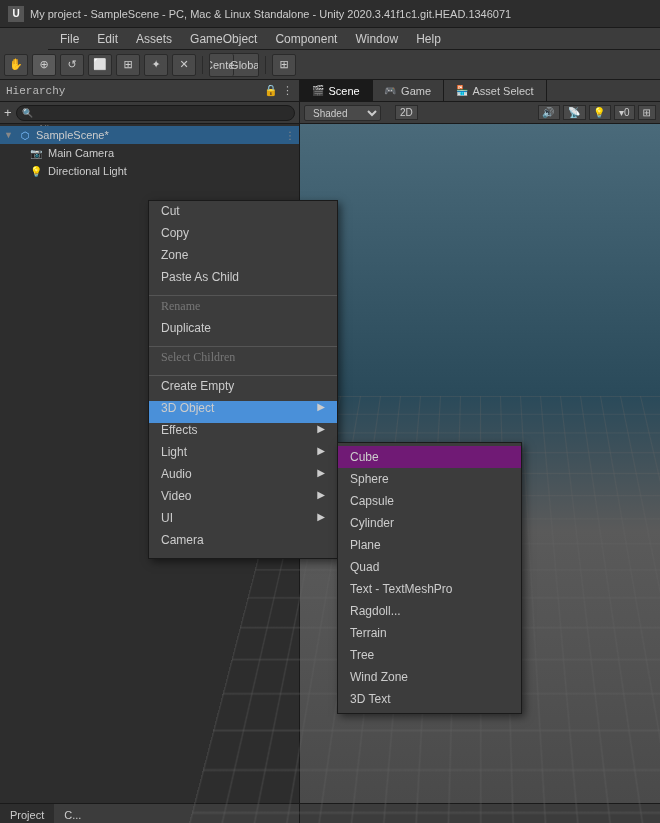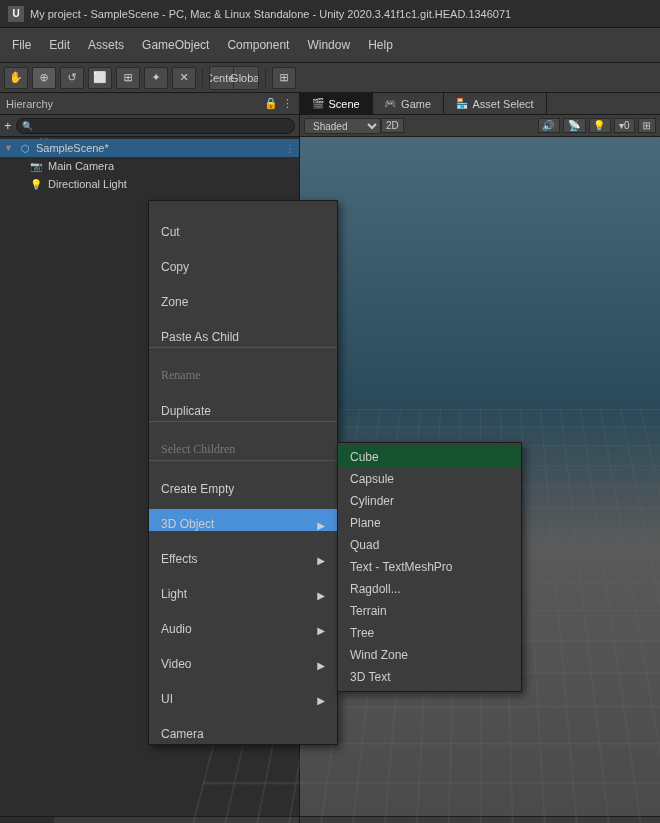--- a/index.html
+++ b/index.html
@@ -37,24 +37,25 @@
       font-weight: bold;
     }
 
     
     .menu-bar {
       background: #3c3c3c;
       color: #ccc;
       height: 22px;
       display: flex;
       align-items: center;
-      padding: 17px 4px;
+      padding: 4px 4px;
       font-size: 12px;
       border-bottom: 1px solid #1a1a1a;
       gap: 2px;
+      margin-left: 48px;
     }
     .menu-item {
       padding: 2px 8px;
       cursor: pointer;
       border-radius: 2px;
     }
 
     
     .toolbar {
       background: #3c3c3c;
@@ -115,20 +116,21 @@
     }
     .panel-header {
       background: #3c3c3c;
       height: 22px;
       display: flex;
       align-items: center;
       padding: 0 6px;
       font-size: 11px;
       color: #bbb;
       border-bottom: 1px solid #1a1a1a;
+      font-family: Liberation Mono, monospace;
     }
     .panel-header .lock-icon { margin-left: auto; margin-right: 4px; }
     .panel-toolbar {
       height: 22px;
       background: #3a3a3a;
       display: flex;
       align-items: center;
       padding: 0 4px;
       border-bottom: 1px solid #1a1a1a;
       gap: 4px;
@@ -194,21 +196,21 @@
       border-right: 1px solid #1a1a1a;
     }
     .view-tab.active { background: #1a1a1a; color: #fff; }
     .view-toolbar {
       height: 22px;
       background: #3c3c3c;
       display: flex;
       align-items: center;
       padding: 0 4px;
       border-bottom: 1px solid #1a1a1a;
-      gap: 0;
+      gap: 14px;
     }
     .shading-select {
       background: #4a4a4a;
       border: 1px solid #2a2a2a;
       color: #ccc;
       font-size: 10px;
       padding: 1px 4px;
       border-radius: 2px;
       height: 16px;
     }
@@ -289,27 +291,26 @@
       width: 190px;
       background: #3c3c3c;
       border: 1px solid #1a1a1a;
       box-shadow: 3px 3px 8px rgba(0,0,0,0.5);
       z-index: 100;
       padding: 3px 0;
     }
     .ctx-item {
       height: 22px;
       display: flex;
-      align-items: flex-end;
+      align-items: flex-start;
       padding: 0 12px;
       font-size: 12px;
       color: #ccc;
       cursor: pointer;
       position: relative;
-      margin-top: 13px;
     }
     .ctx-item.active { background: #4a90d9; padding-left: 12px; }
     .ctx-item.disabled { color: #777; cursor: default; font-family: Liberation Serif, serif; }
     .ctx-separator {
       height: 1px;
       background: #555;
       margin: 3px 0;
     }
     .ctx-arrow {
       margin-left: auto;
@@ -330,21 +331,21 @@
     }
     .sub-item {
       height: 22px;
       display: flex;
       align-items: center;
       padding: 0 12px;
       font-size: 12px;
       color: #ccc;
       cursor: pointer;
     }
-    .sub-item.active { background: #14532d; }
+    .sub-item.active { background: #701a75; }
   </style>
 </head>
 <body>
 
 <div class="title-bar">
   <div class="unity-icon">U</div>
   <span>My project - SampleScene - PC, Mac &amp; Linux Standalone - Unity 2020.3.41f1c1.git.HEAD.1346071</span>
 </div>
 
 <div class="menu-bar">
@@ -519,20 +520,23 @@
   <div class="ctx-item">
     <span>Camera</span>
   </div>
 </div>
 
 <div class="submenu">
   <div class="sub-item active">
     <span>Cube</span>
   </div>
   <div class="sub-item">
+    <span>Sphere</span>
+  </div>
+  <div class="sub-item">
     <span>Capsule</span>
   </div>
   <div class="sub-item">
     <span>Cylinder</span>
   </div>
   <div class="sub-item">
     <span>Plane</span>
   </div>
   <div class="sub-item">
     <span>Quad</span>

